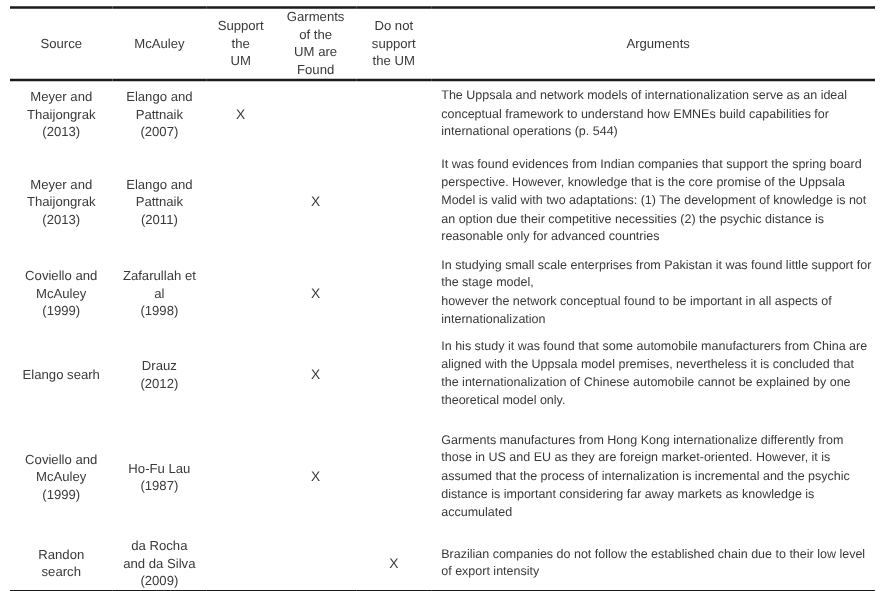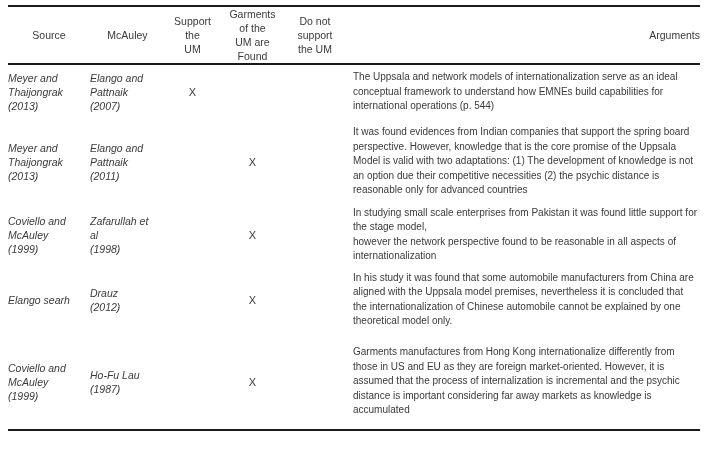--- a/index.html
+++ b/index.html
@@ -34,30 +34,29 @@
     vertical-align: middle;
     padding: 0;
     font-size: 10.5px;
     line-height: 14px;
   }
   th {
     text-align: center;
     white-space: pre-line;
   }
   td.c-center {
-    text-align: left;
+    text-align: center;
     white-space: pre-line;
-    font-style: italic;
   }
   td.c-mark {
     text-align: center;
     font-size: 11px;
   }
   th.h-args {
-    text-align: right;
+    text-align: center;
     padding-left: 8px;
   }
   td.c-args {
     text-align: left;
     padding-left: 8px;
     padding-right: 2px;
     font-size: 10px;
     line-height: 14.5px;
     white-space: pre-line;
   }
@@ -126,21 +125,21 @@
       <td class="c-center">Coviello and
 McAuley
 (1999)</td>
       <td class="c-center">Zafarullah et
 al
 (1998)</td>
       <td class="c-mark"></td>
       <td class="c-mark">X</td>
       <td class="c-mark"></td>
       <td class="c-args">In studying small scale enterprises from Pakistan it was found little support for the stage model,
-however the network perspective found to be reasonable in all aspects of internationalization</td>
+however the network conceptual found to be important in all aspects of internationalization</td>
     </tr>
     <tr class="r3">
       <td class="c-center">Elango searh</td>
       <td class="c-center">Drauz
 (2012)</td>
       <td class="c-mark"></td>
       <td class="c-mark">X</td>
       <td class="c-mark"></td>
       <td class="c-args">In his study it was found that some automobile manufacturers from China are aligned with the Uppsala model premises, nevertheless it is concluded that the internationalization of Chinese automobile cannot be explained by one theoretical model only.</td>
     </tr>
@@ -148,14 +147,25 @@
       <td class="c-center">Coviello and
 McAuley
 (1999)</td>
       <td class="c-center">Ho-Fu Lau
 (1987)</td>
       <td class="c-mark"></td>
       <td class="c-mark">X</td>
       <td class="c-mark"></td>
       <td class="c-args">Garments manufactures from Hong Kong internationalize differently from those in US and EU as they are foreign market-oriented. However, it is assumed that the process of internalization is incremental and the psychic distance is important considering far away markets as knowledge is accumulated</td>
     </tr>
+    <tr class="r5">
+      <td class="c-center">Randon
+search</td>
+      <td class="c-center">da Rocha
+and da Silva
+(2009)</td>
+      <td class="c-mark"></td>
+      <td class="c-mark"></td>
+      <td class="c-mark">X</td>
+      <td class="c-args">Brazilian companies do not follow the established chain due to their low level of export intensity</td>
+    </tr>
   </tbody>
 </table>
 
 </body></html>

